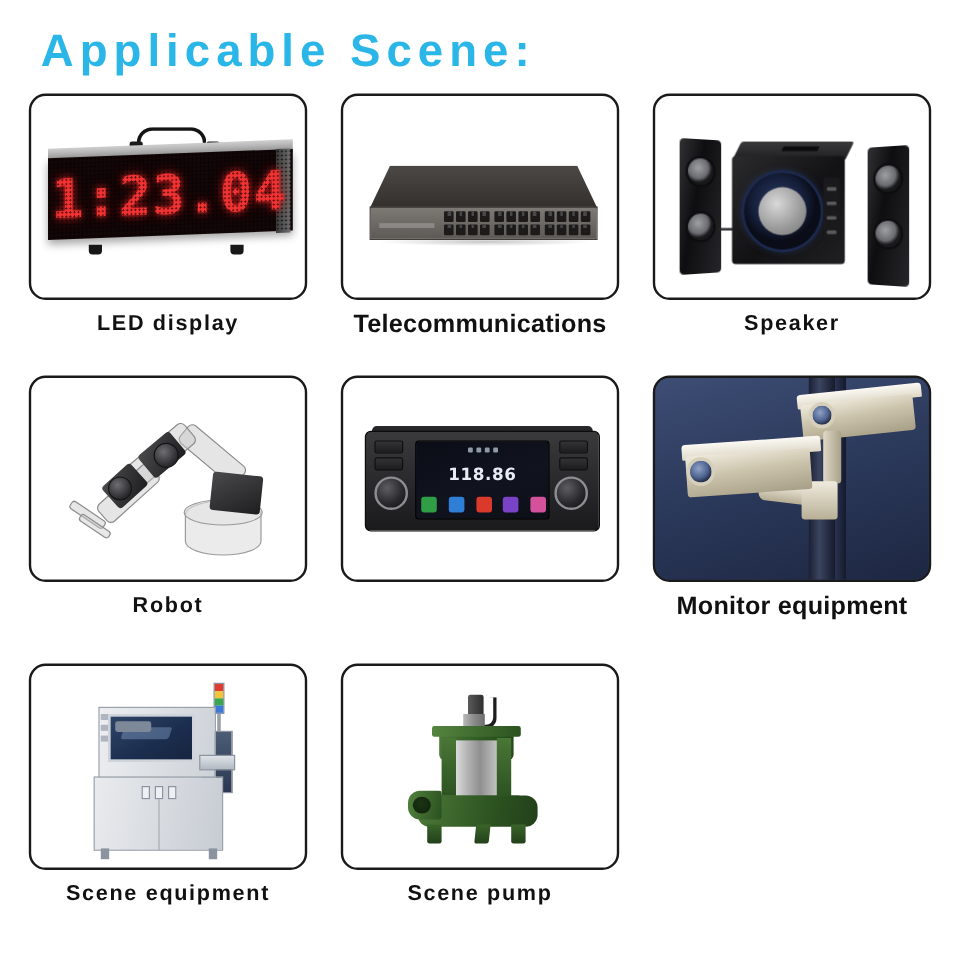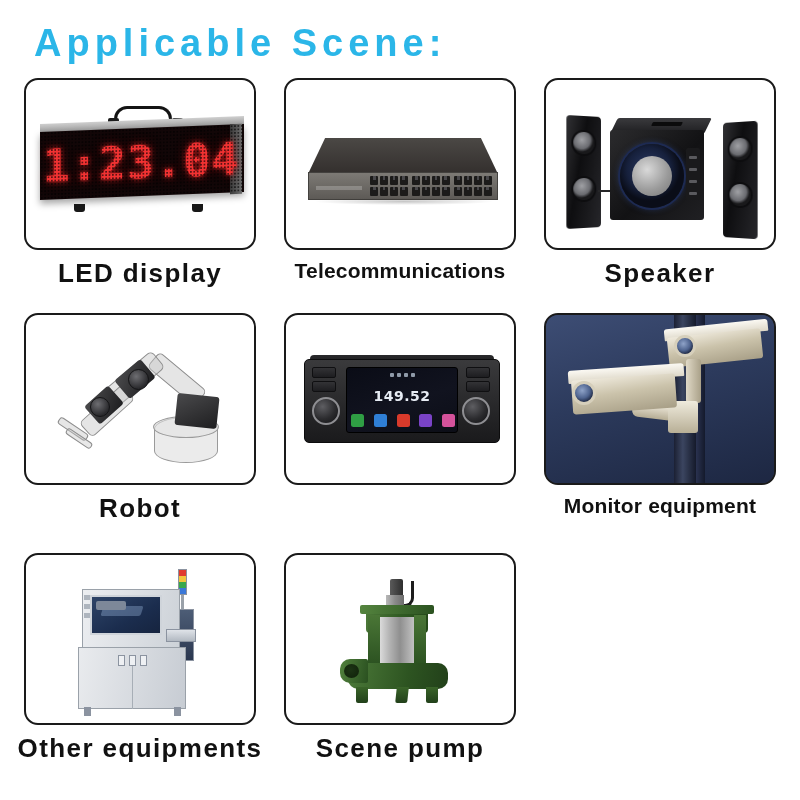--- a/index.html
+++ b/index.html
@@ -58,21 +58,21 @@
     height: 172px;
     border: 2px solid #1a1a1a;
     border-radius: 14px;
     background: #ffffff;
     overflow: hidden;
   }
   .card.fullbleed { background: #2d3a5c; }
 
   .caption {
     margin-top: 9px;
-    font-size: 26px;
+    font-size: 18px;
     font-weight: 700;
     color: #111111;
     letter-spacing: 1.4px;
     text-align: center;
     line-height: 1.12;
     width: 254px;
   }
   .caption.small { font-size: 18.5px; letter-spacing: 0.6px; }
   .caption.tight { letter-spacing: 0.2px; font-size: 21px; }
 
@@ -839,21 +839,21 @@
           <div class="cu-btn l2"></div>
           <div class="cu-btn r1"></div>
           <div class="cu-btn r2"></div>
           <div class="cu-screen">
             <div class="cu-status">
               <i></i>
               <i></i>
               <i></i>
               <i></i>
             </div>
-            <div class="cu-freq">149.52</div>
+            <div class="cu-freq">118.86</div>
             <div class="cu-apps">
               <i class="cu-app" style="background:#2f9e44"></i>
               <i class="cu-app" style="background:#2f7fd6"></i>
               <i class="cu-app" style="background:#d93a2b"></i>
               <i class="cu-app" style="background:#7a43c7"></i>
               <i class="cu-app" style="background:#d4529b"></i>
             </div>
           </div>
           <div class="cu-knob l"></div>
           <div class="cu-knob r"></div>
@@ -905,21 +905,21 @@
           <div class="im-doorline"></div>
           <div class="im-btns">
             <i></i>
             <i></i>
             <i></i>
           </div>
           <div class="im-leg a"></div>
           <div class="im-leg b"></div>
         </div>
       </div>
-      <div class="caption">Other equipments</div>
+      <div class="caption">Scene equipment</div>
     </div>
 
     <div class="cell">
       <div class="card">
         <div class="scene">
           <div class="wp-top"></div>
           <div class="wp-cable"></div>
           <div class="wp-shaft"></div>
           <div class="wp-head"></div>
           <div class="wp-flange t"></div>

